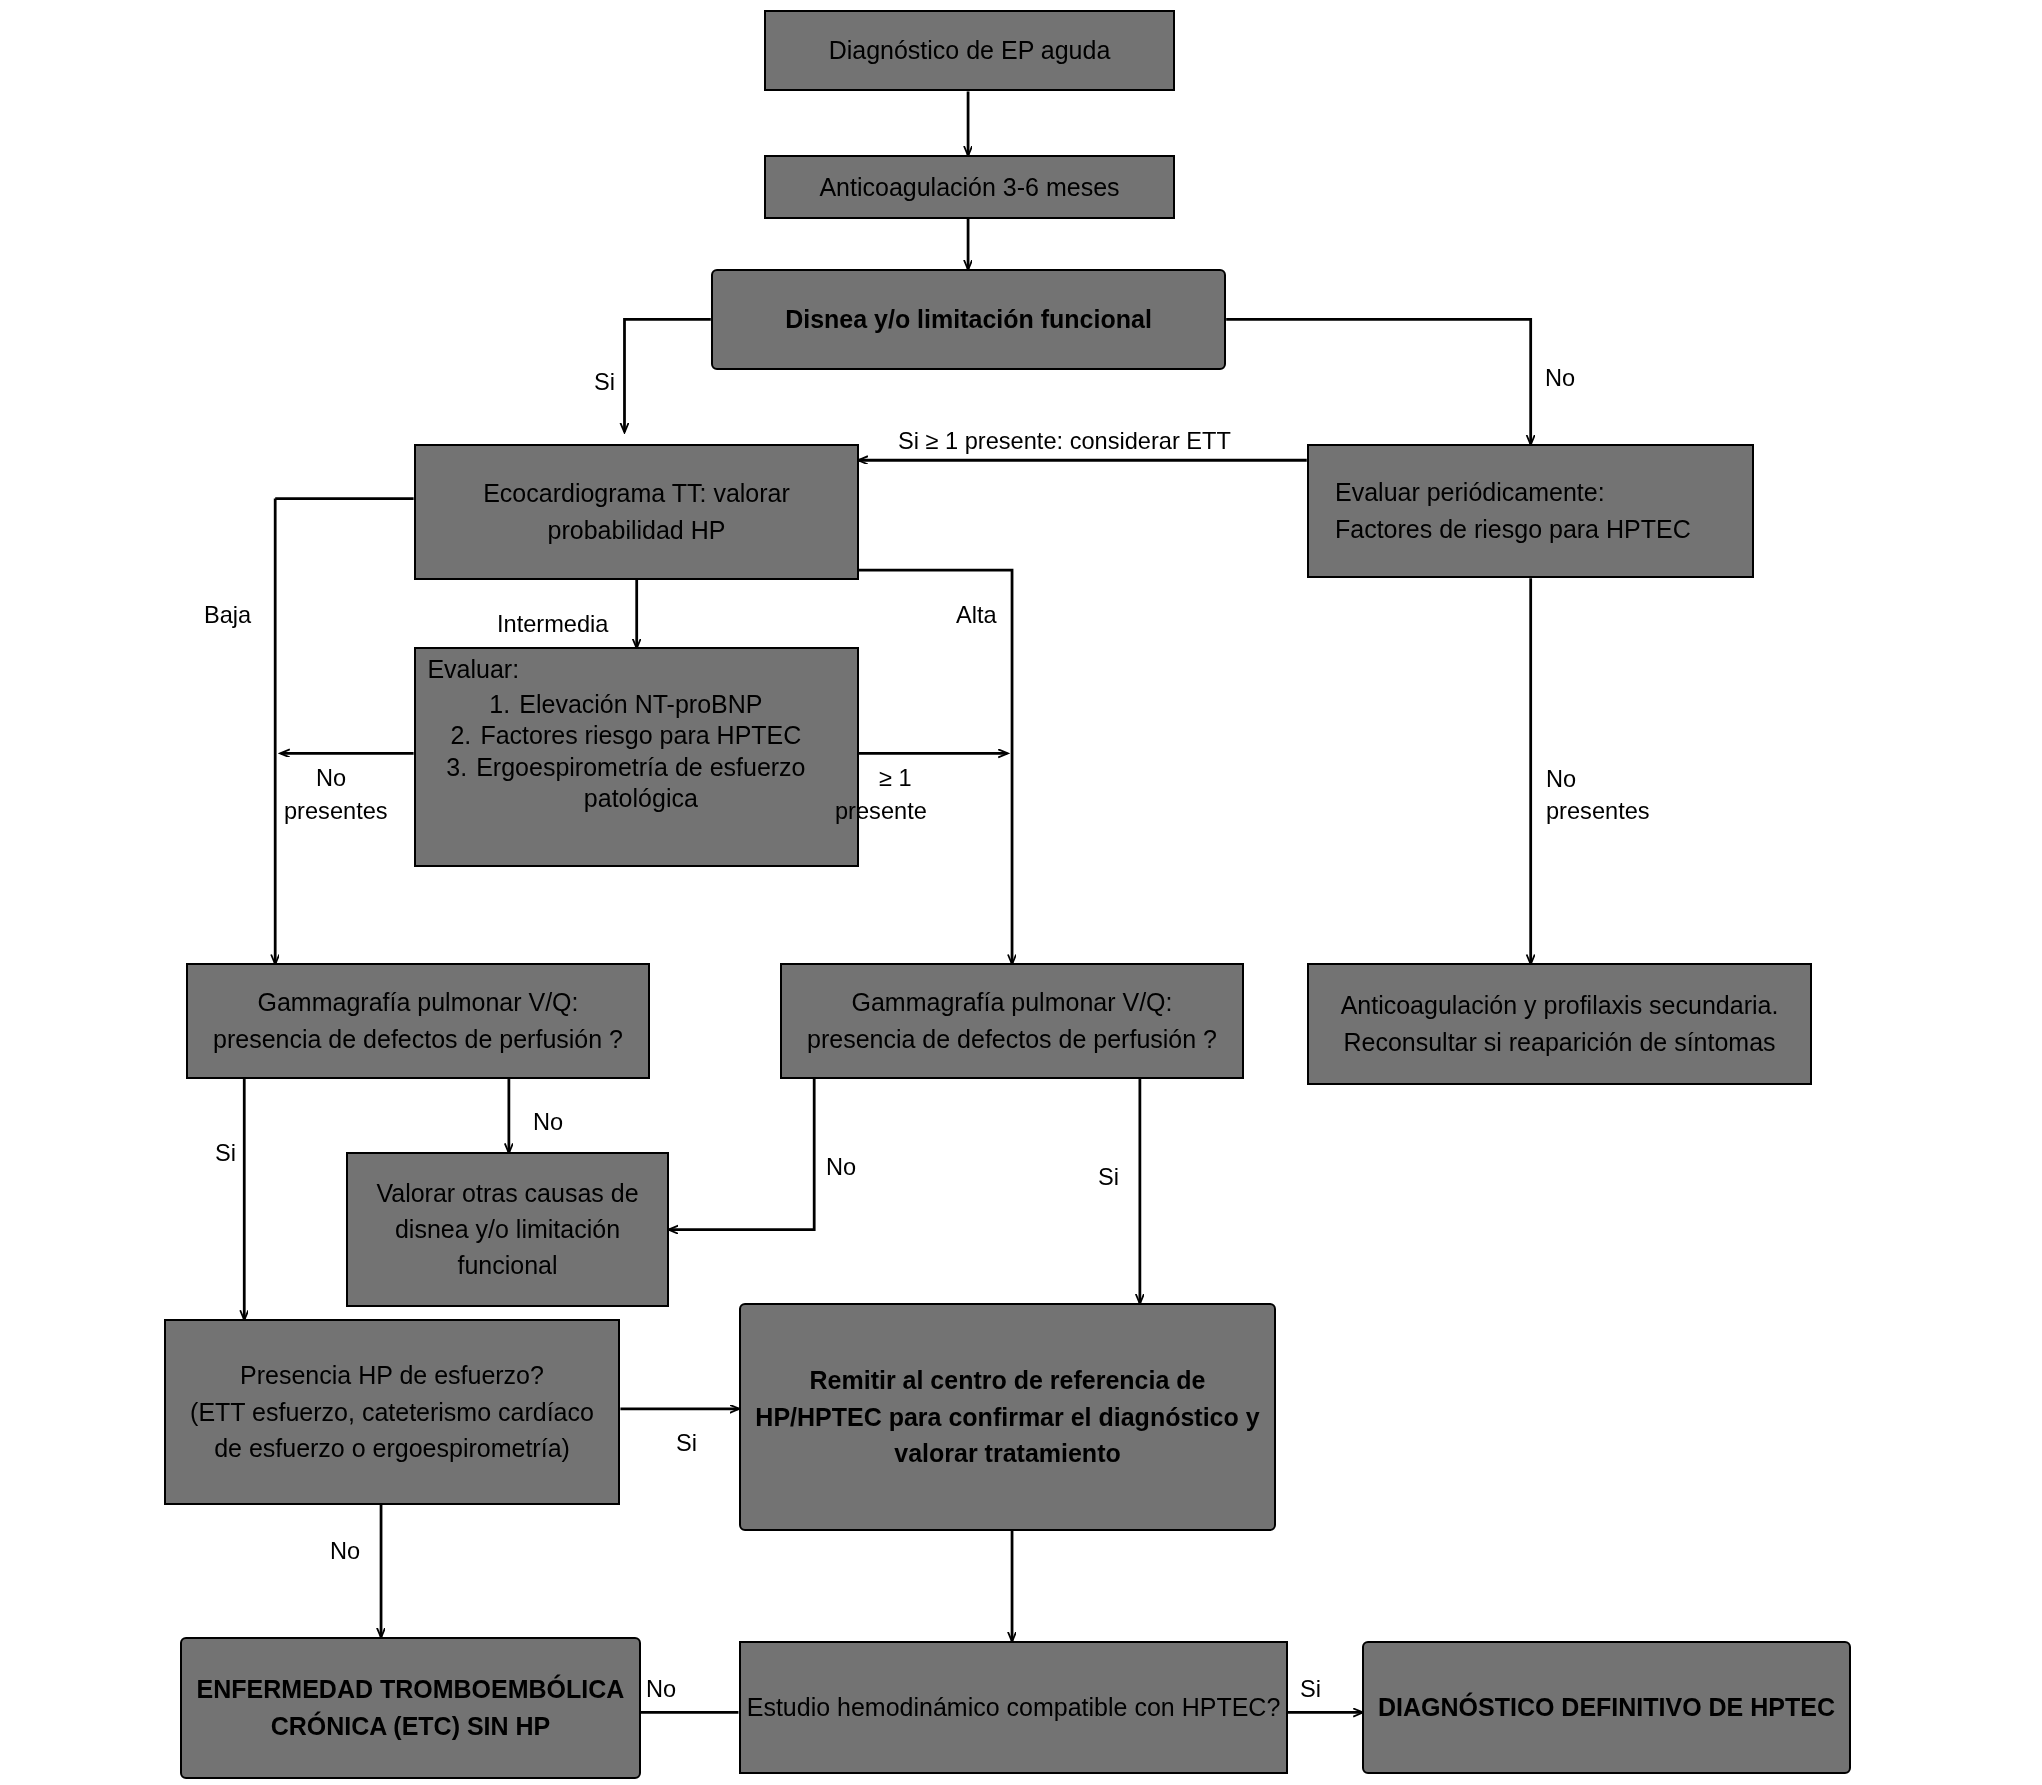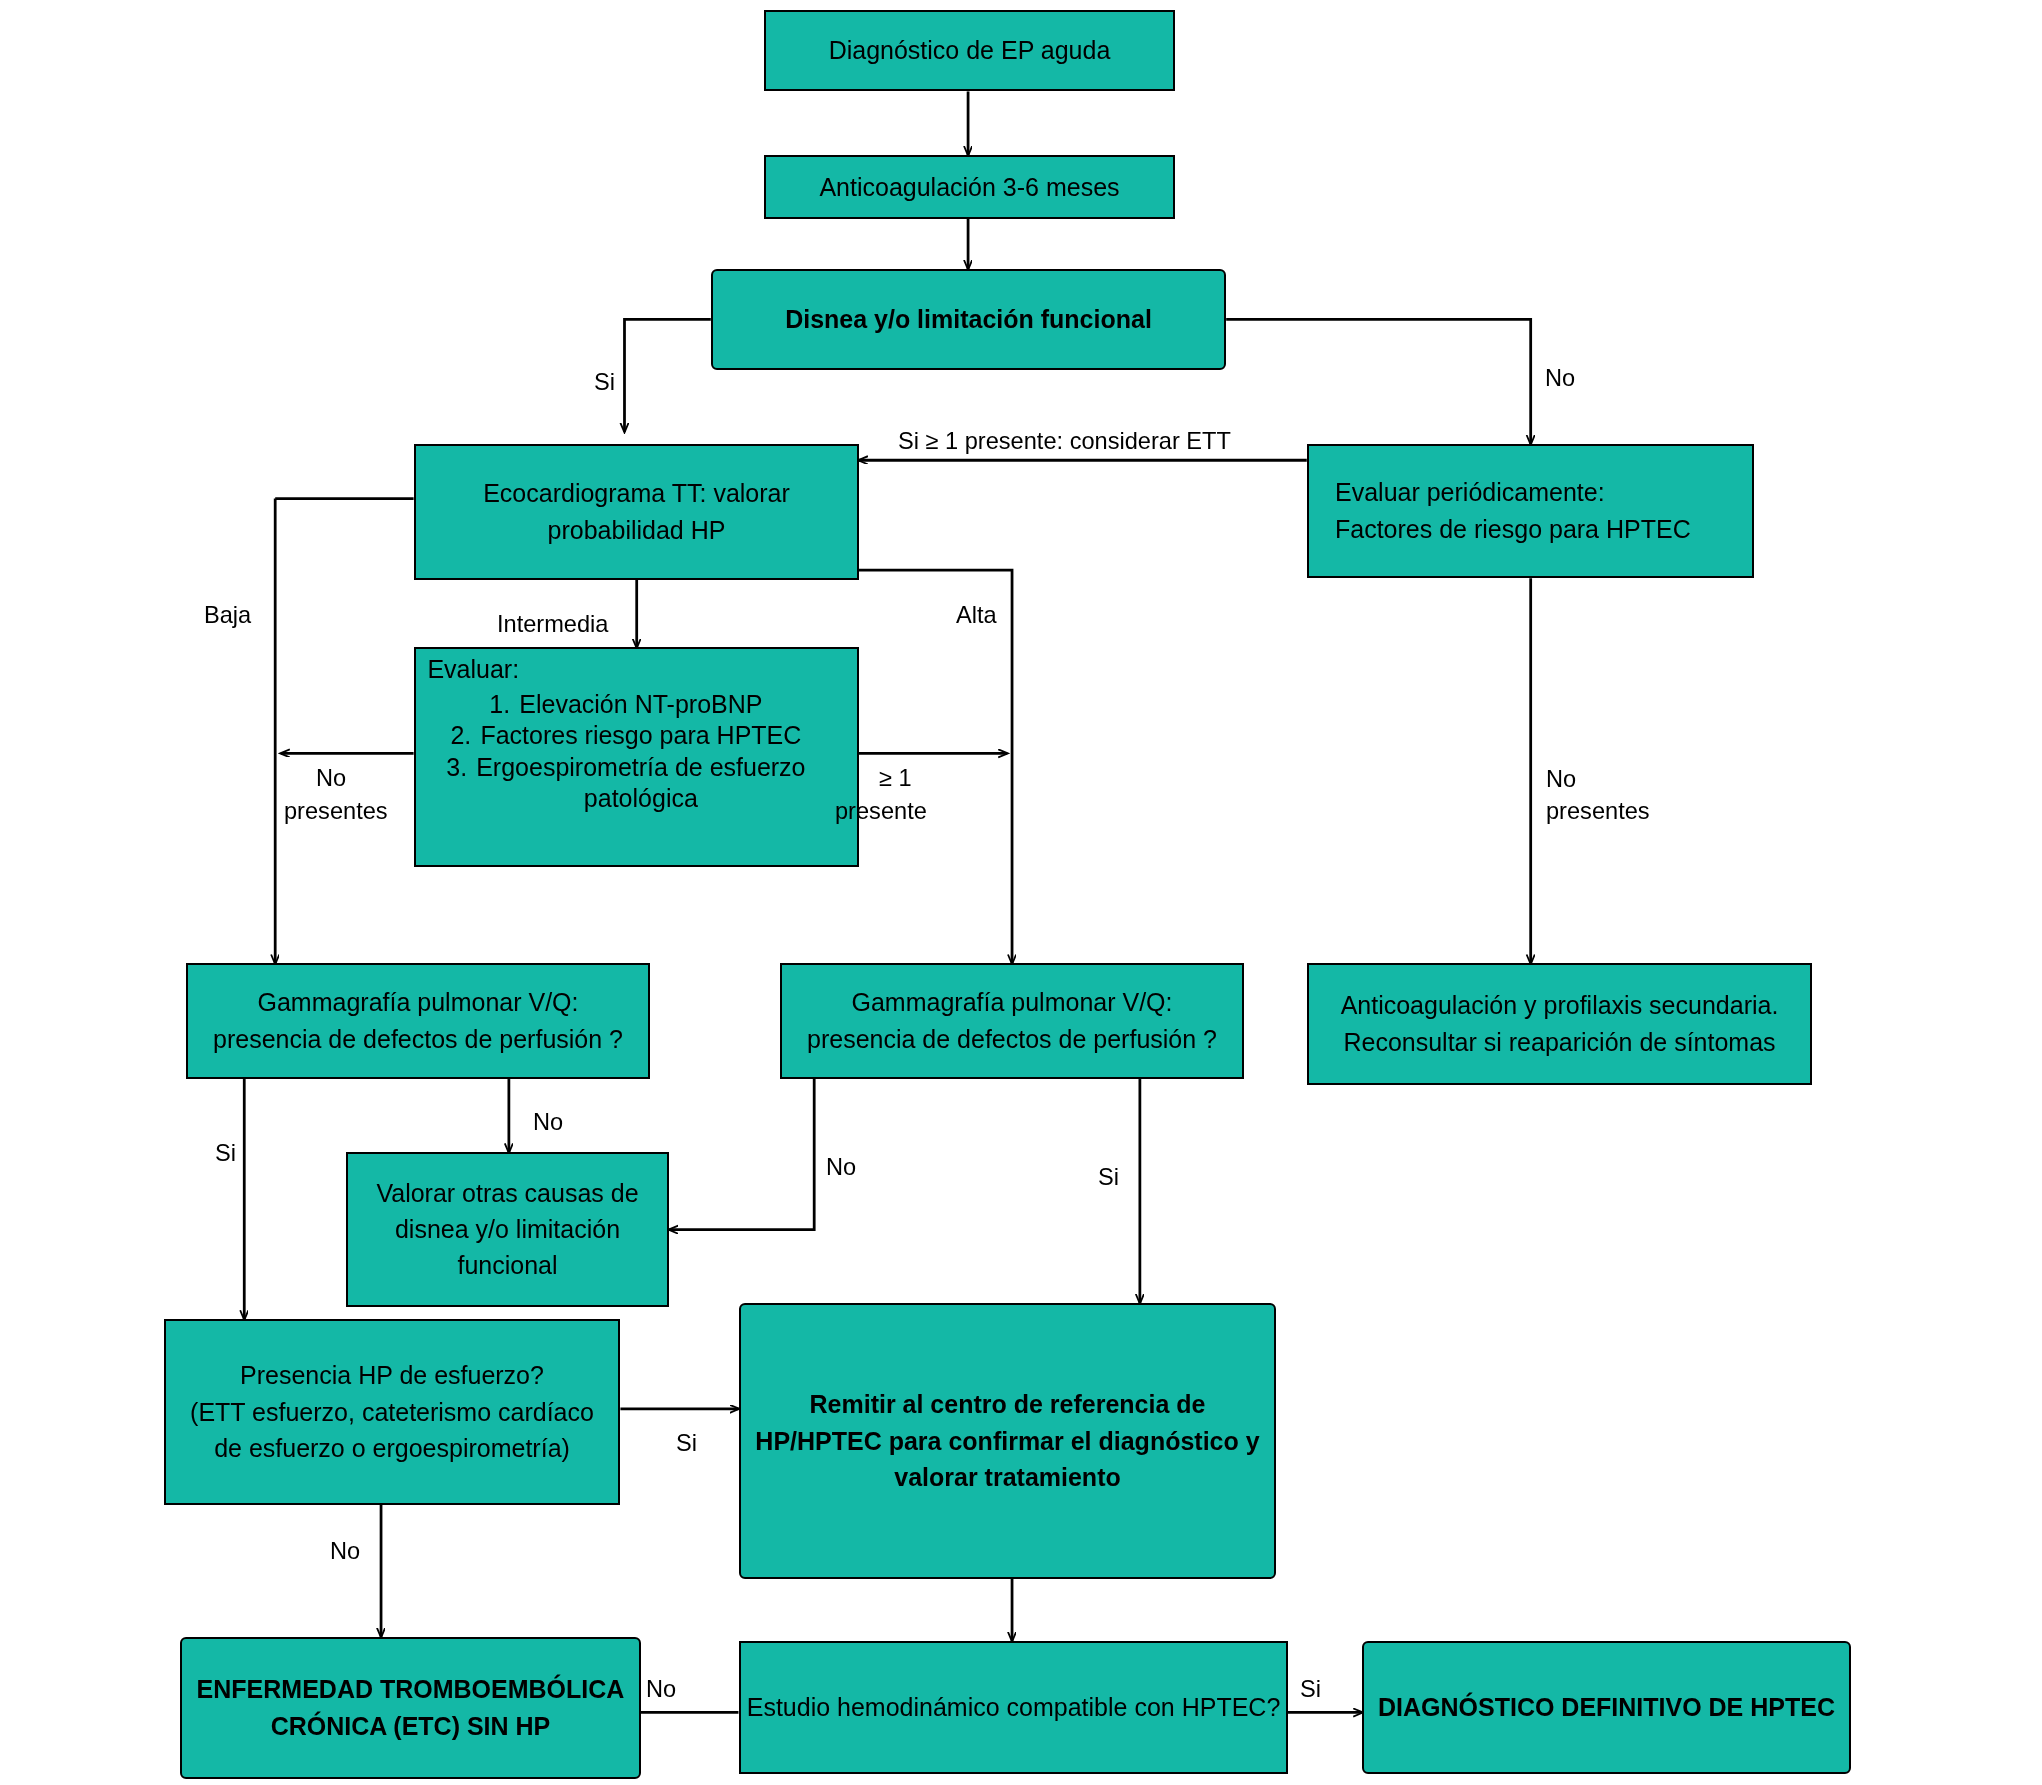--- a/index.html
+++ b/index.html
@@ -18,21 +18,21 @@
   }
   #wires {
     position: absolute;
     left: 0; top: 0;
     width: 2042px;
     height: 1786px;
   }
   .node {
     position: absolute;
     border: 2.4px solid #000000;
-    background: #14b8a6;
+    background: #737373;
     box-sizing: border-box;
     display: flex;
     flex-direction: column;
     align-items: center;
     justify-content: center;
     text-align: center;
     font-size: 25px;
     line-height: 1.0;
     z-index: 3;
   }
@@ -187,21 +187,21 @@
     <span class="ln">disnea y/o limitación</span>
     <span class="ln">funcional</span>
   </div>
 
   <div class="node" style="left:164px; top:1319px; width:456px; height:186px;">
     <span class="ln">Presencia HP de esfuerzo?</span>
     <span class="ln">(ETT esfuerzo, cateterismo cardíaco</span>
     <span class="ln">de esfuerzo o ergoespirometría)</span>
   </div>
 
-  <div class="node bold" style="left:739px; top:1303px; width:537px; height:276px;">
+  <div class="node bold" style="left:739px; top:1303px; width:537px; height:228px;">
     <span class="ln">Remitir al centro de referencia  de</span>
     <span class="ln">HP/HPTEC para confirmar el diagnóstico y</span>
     <span class="ln">valorar tratamiento</span>
   </div>
 
   <div class="node bold" style="left:180px; top:1637px; width:461px; height:142px;">
     <span class="ln">ENFERMEDAD TROMBOEMBÓLICA</span>
     <span class="ln">CRÓNICA (ETC) SIN HP</span>
   </div>
 

